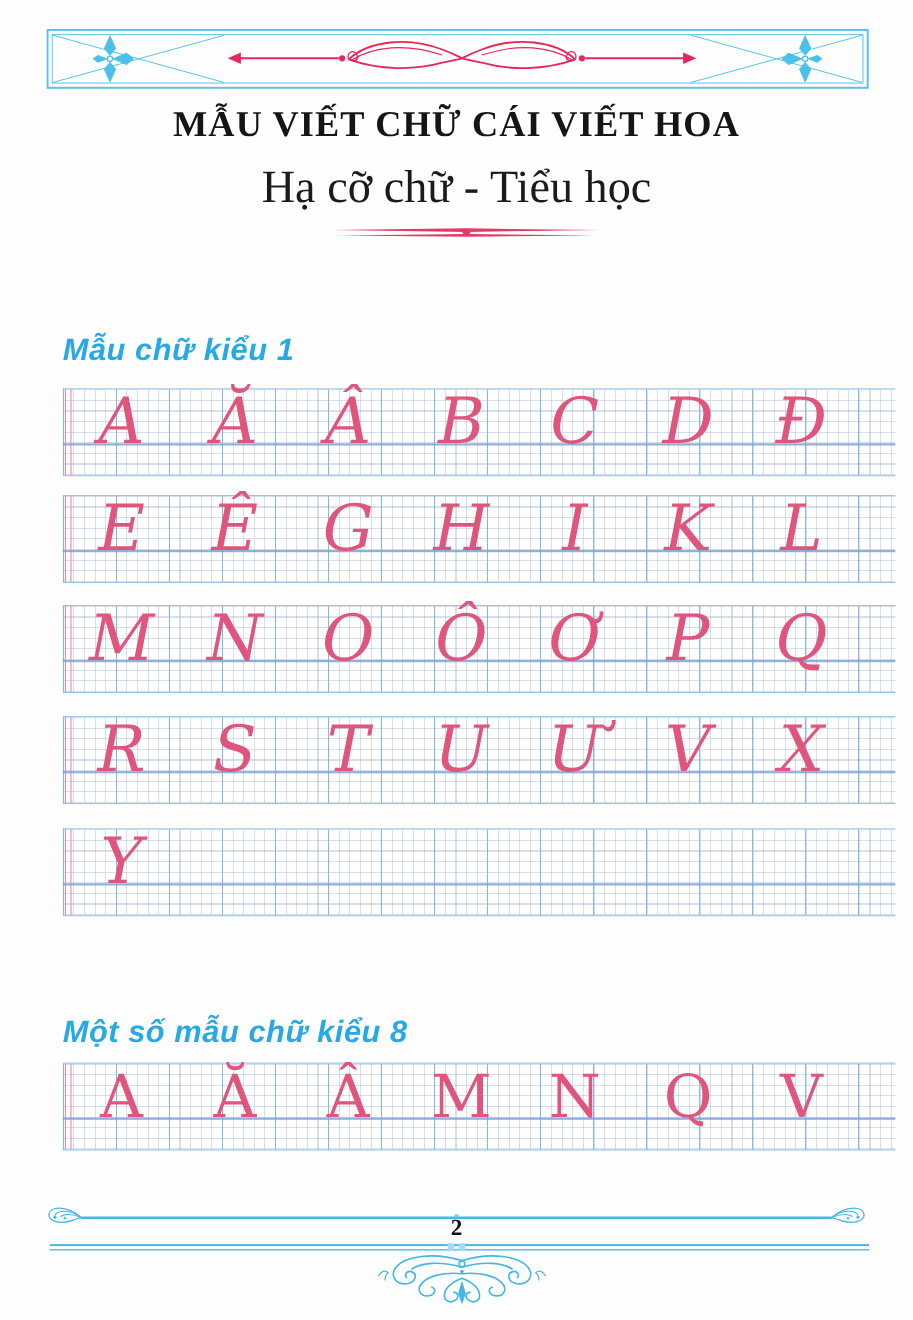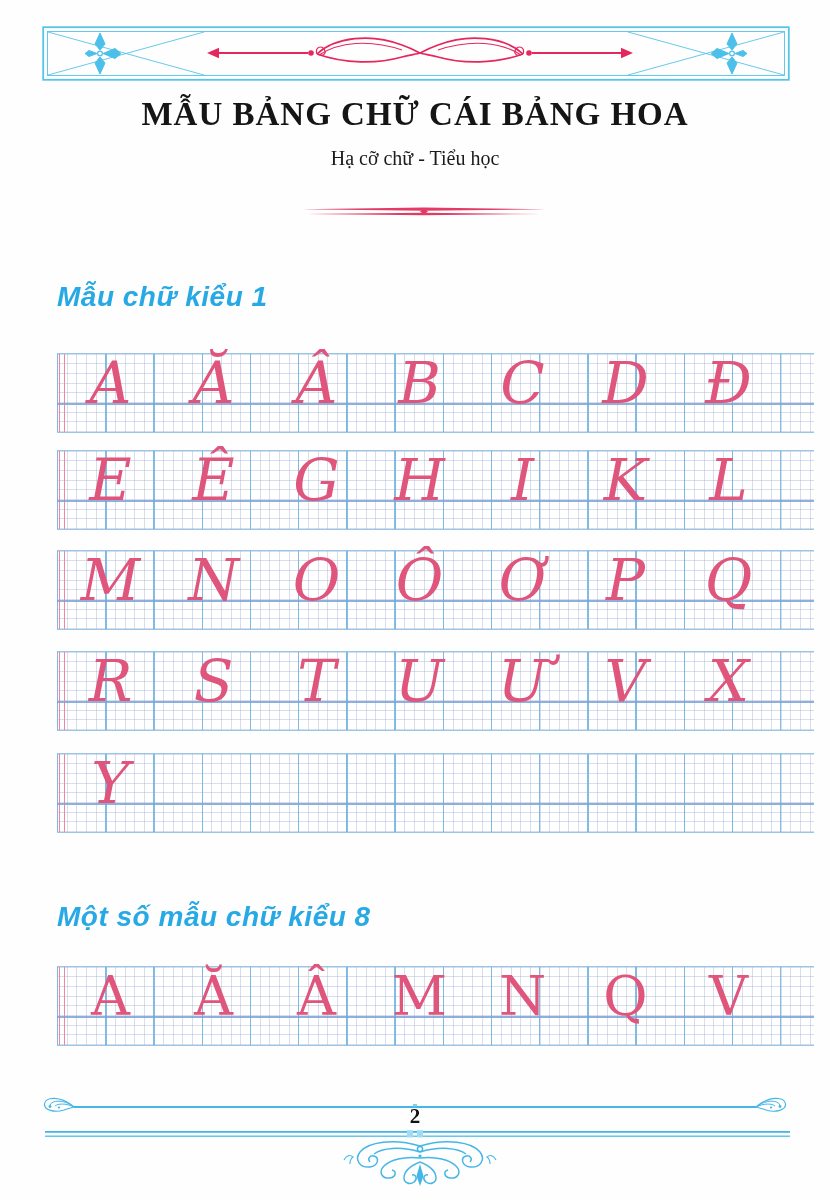--- a/index.html
+++ b/index.html
@@ -13,30 +13,30 @@
   
   .top-frame{position:absolute; left:42px; top:26px; width:748px; height:55px;}
   .pink-flourish{position:absolute; left:205px; top:33px; width:430px; height:40px;}
   .page-title{
     position:absolute; left:0; top:96px; width:100%;
     text-align:center; font-weight:bold; font-size:33px; letter-spacing:1px;
     color:#151515;
   }
   .page-subtitle{
     position:absolute; left:0; top:147px; width:100%;
-    text-align:center; font-size:20px; color:#1b1b1b;
+    text-align:center; font-size:42px; color:#1b1b1b;
   }
   .title-divider{position:absolute; left:302px; top:205px; width:244px; height:12px;}
 
   
   .section-heading{
     position:absolute; left:57px;
     font-family:"Liberation Sans", sans-serif;
     font-weight:bold; font-style:italic;
-    font-size:28px; color:#27a9e5; letter-spacing:0.5px;
+    font-size:28px; color:#27a9e5; letter-spacing:0.5px;margin-top:21px;
   }
 
   
   .band{
     position:absolute; left:57px; width:757px; height:78px;
     background-color:#ffffff;
     background-image:
       repeating-linear-gradient(90deg, rgba(112,178,222,0.85) 0px, rgba(112,178,222,0.85) 1.3px, transparent 1.3px, transparent 48.2px),
       repeating-linear-gradient(0deg,  rgba(158,172,208,0.40) 0px, rgba(158,172,208,0.40) 1px, transparent 1px, transparent 9.65px),
       repeating-linear-gradient(90deg, rgba(158,172,208,0.40) 0px, rgba(158,172,208,0.40) 1px, transparent 1px, transparent 9.65px);
@@ -117,21 +117,21 @@
       </g>
       <g transform="translate(430,0) scale(-1,1)">
         <path d="M112 21 C130 4 166 0 197 12 C208 16 213 19 215 20" stroke-width="1.7"></path>
         <path d="M114 22 C134 9 164 6 197 17" stroke-width="1.1"></path>
         <path d="M112 21 C140 31 172 31 197 24 C205 22 212 21 215 20" stroke-width="1.7"></path>
         <path d="M112 21 c-3 -7 6 -10 8 -3 c1 3.5 -4 6 -6 3" stroke-width="1.2"></path>
       </g>
     </g>
   </svg>
 
-  <div class="page-title">MẪU BẢNG CHỮ CÁI BẢNG HOA</div>
+  <div class="page-title">MẪU VIẾT CHỮ CÁI VIẾT HOA</div>
   <div class="page-subtitle">Hạ cỡ chữ - Tiểu học</div>
 
   <svg class="title-divider" viewBox="0 0 244 12">
     <polygon points="0,4.2 122,2.6 244,4.2 122,5.8" fill="#e23b66"></polygon>
     <polygon points="4,9 122,7.8 240,9 122,10.2" fill="#e23b66"></polygon>
     <polygon points="118,6.5 122,3.5 126,6.5 122,9.5" fill="#e23b66"></polygon>
   </svg>
 
   <div class="section-heading" style="top:281px;">Mẫu chữ kiểu 1</div>
 

